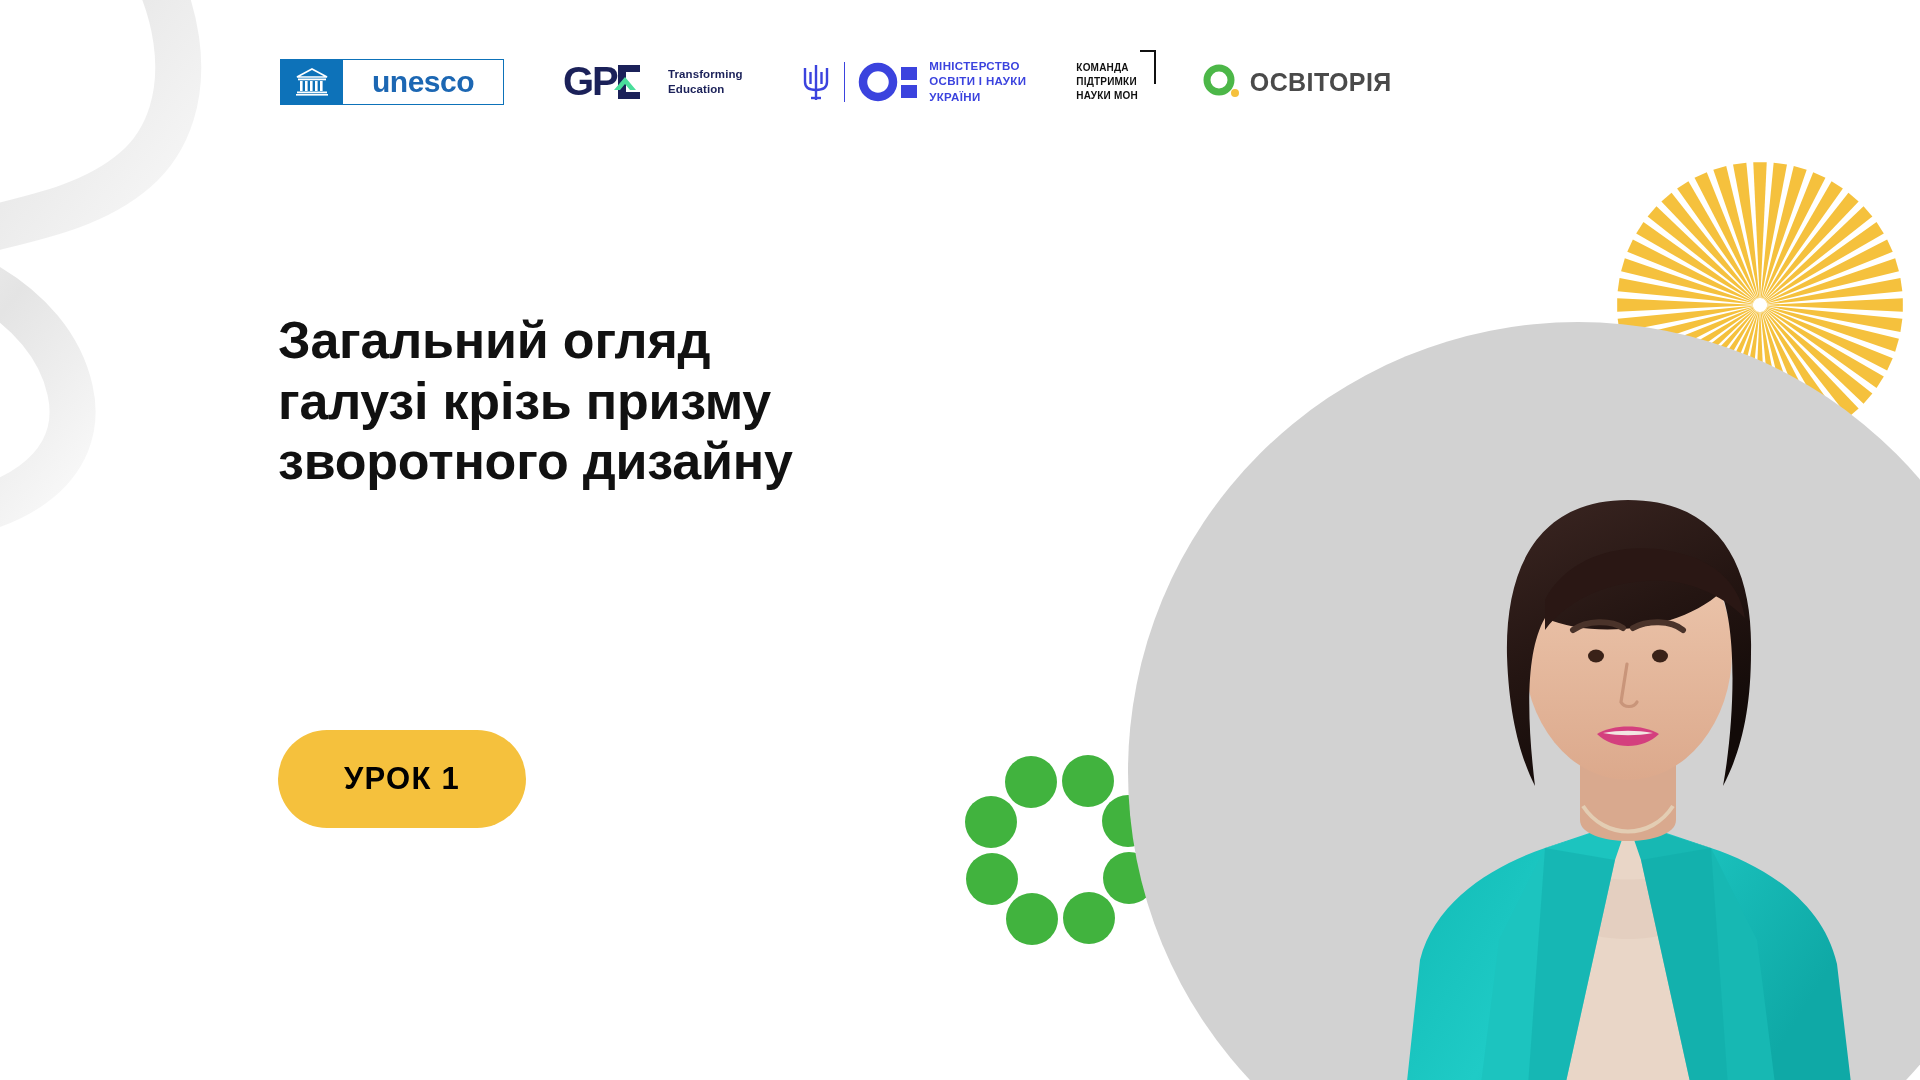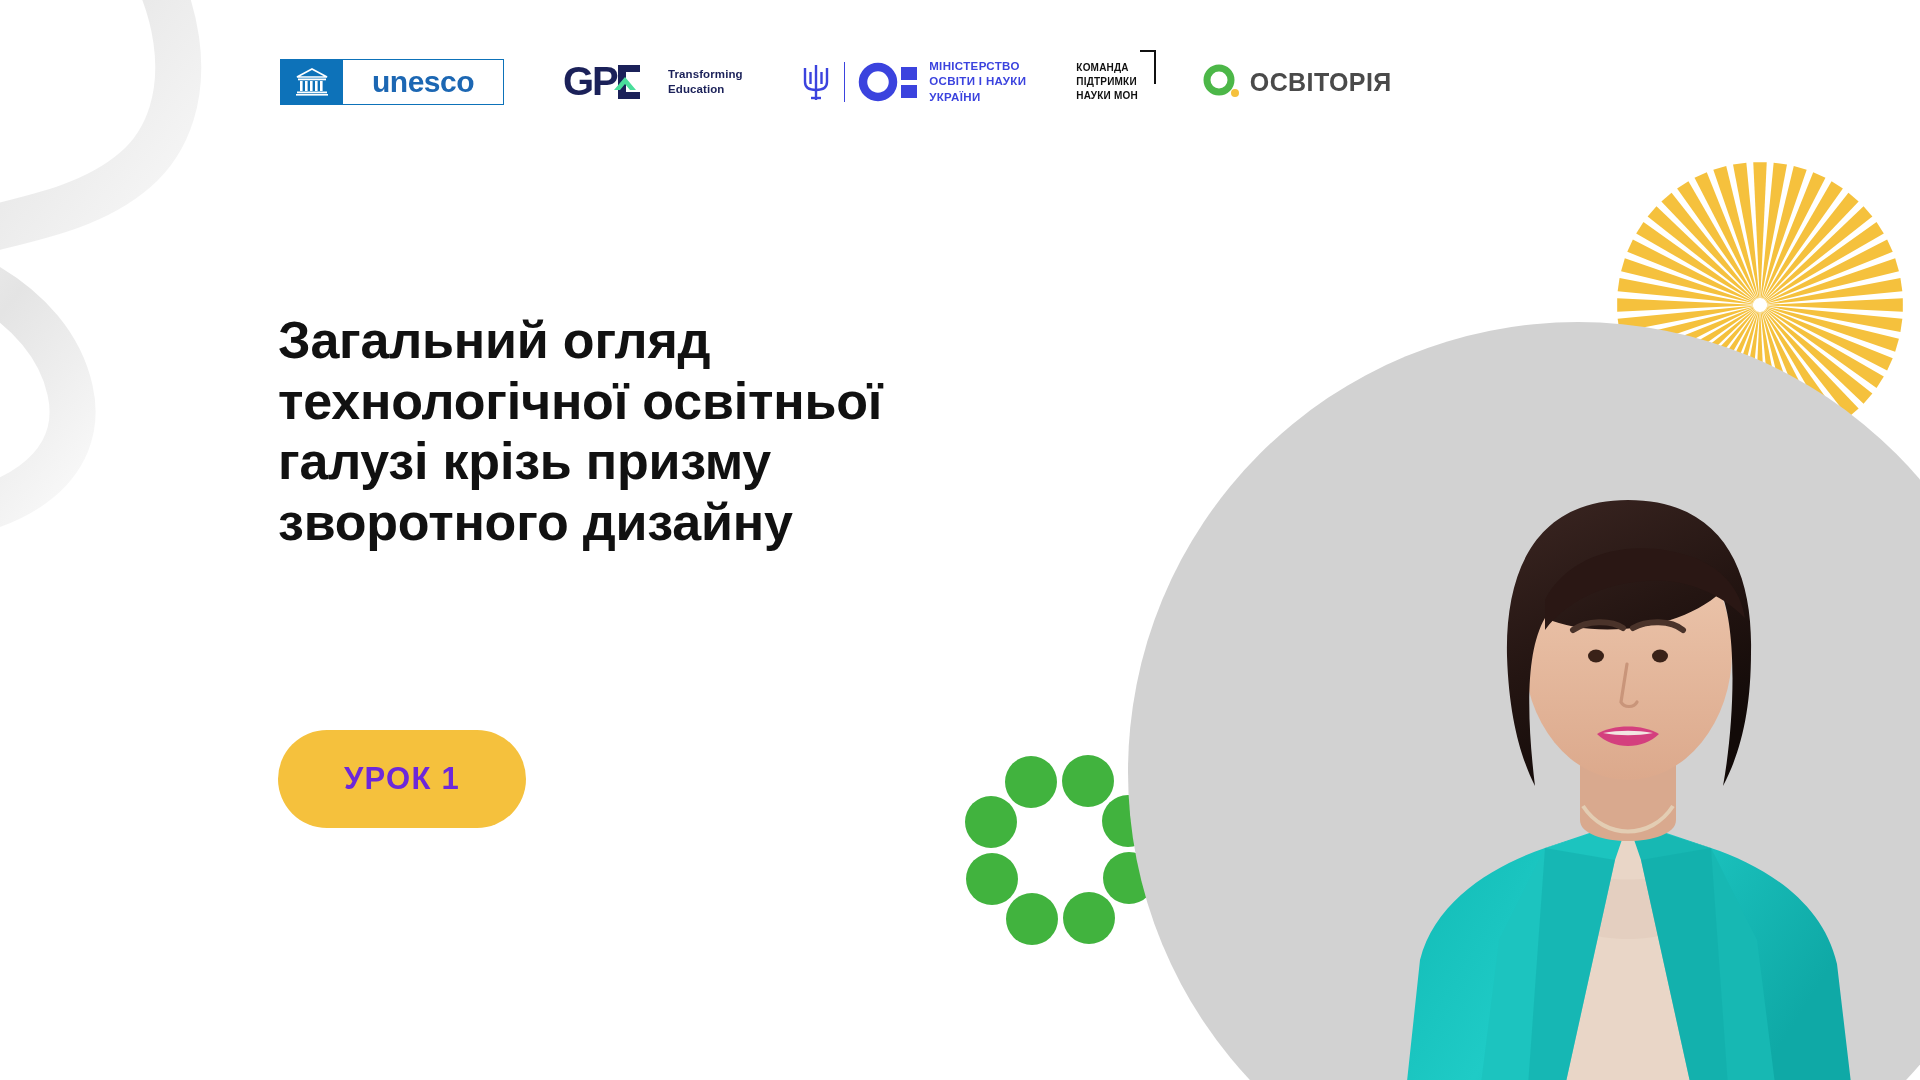--- a/index.html
+++ b/index.html
@@ -145,21 +145,21 @@
 
   
   .lesson-badge {
     position:absolute;
     left:278px; top:730px;
     min-width:248px; height:98px;
     border-radius:49px;
     background:#F5C13D;
     display:flex; align-items:center; justify-content:center;
     padding:0 40px;
-    color:#6d28d9;
+    color:#000000;
     font-size:31px; font-weight:bold;
     letter-spacing:1.3px;
     cursor:pointer;
   }
 </style>
 </head>
 <body>
 
 <div id="slide">
 
@@ -378,20 +378,19 @@
         <circle cx="17" cy="18" r="12" fill="none" stroke="#4CB748" stroke-width="7"></circle>
         <circle cx="33" cy="31" r="4" fill="#F5C13D"></circle>
       </svg>
       <div class="osv-word">ОСВІТОРІЯ</div>
     </div>
 
   </div>
 
   <div class="headline">
     <div>Загальний огляд</div>
-    <div>технологічної освітньої</div>
     <div>галузі крізь призму</div>
     <div>зворотного дизайну</div>
   </div>
 
   <div class="lesson-badge">УРОК 1</div>
 
 </div>
 
 </body></html>

